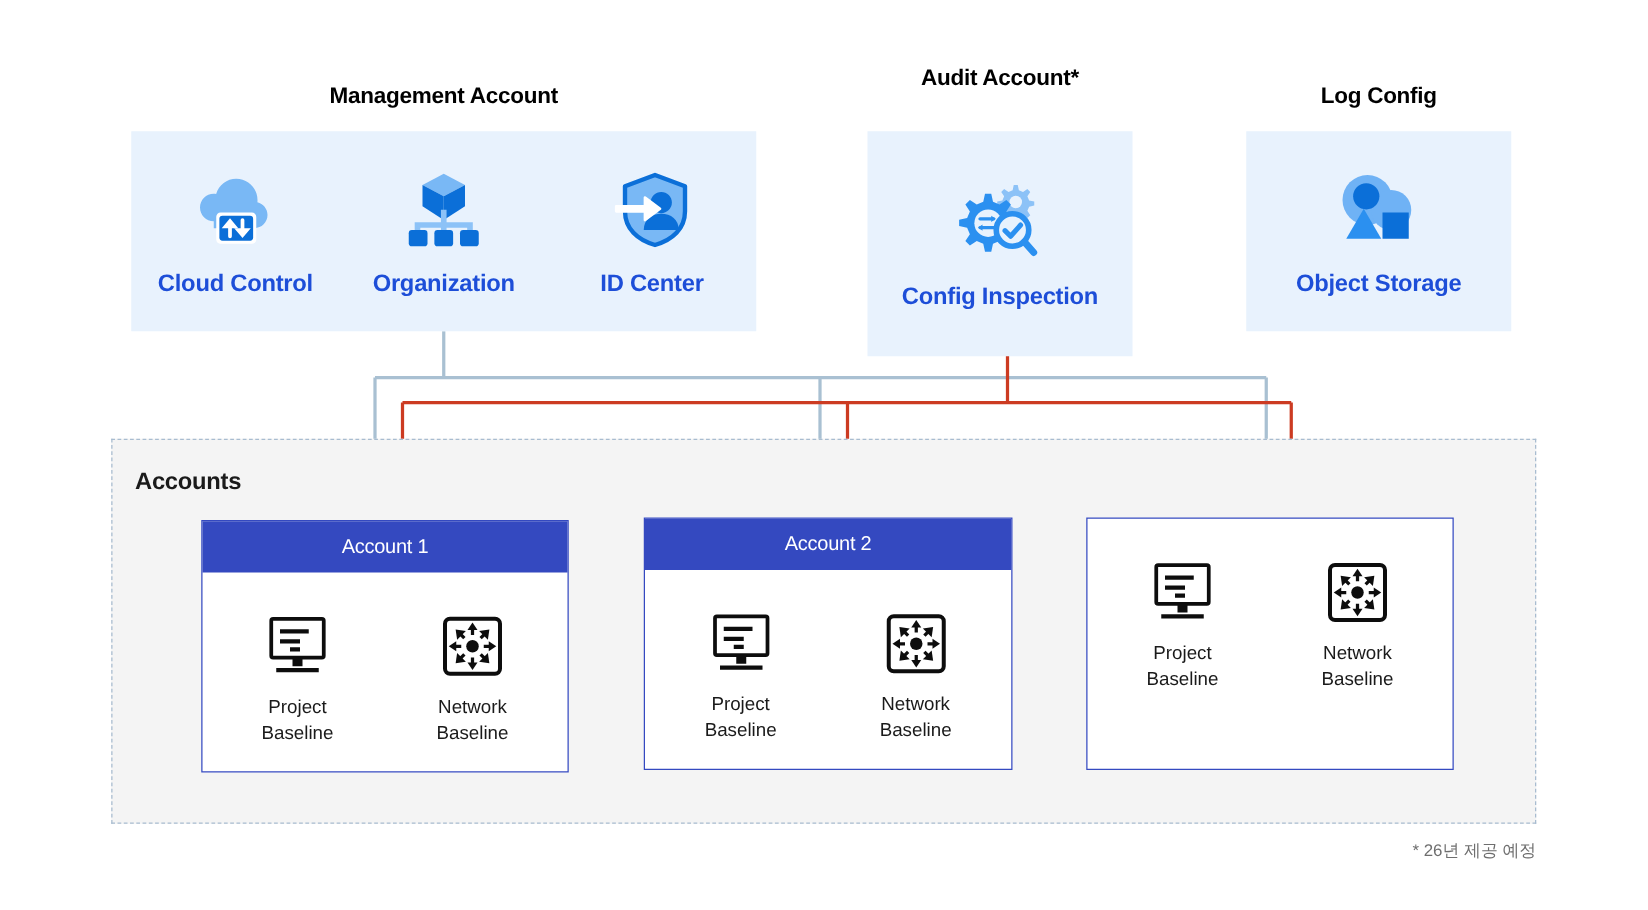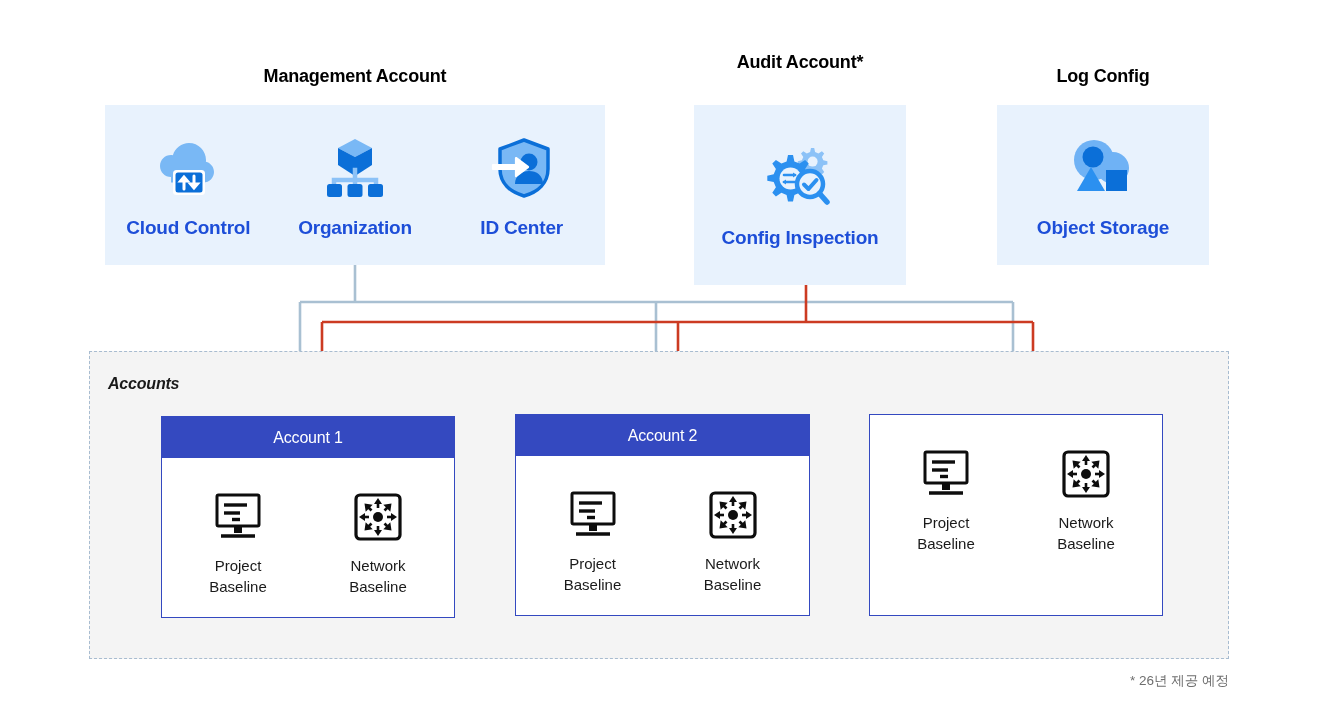--- a/index.html
+++ b/index.html
@@ -63,25 +63,24 @@
 
   
   .accounts-area {
     position: absolute;
     border: 1.5px dashed #a8bcd0;
     background: #f4f4f4;
     box-sizing: border-box;
   }
   .accounts-title {
     position: absolute;
-    font-size: 16px;
+    font-size: 19px;
     font-weight: bold;
     color: #1a1a1a;
     letter-spacing: -0.2px;
-    font-style: italic;
   }
 
   
   .account-card {
     position: absolute;
     box-sizing: border-box;
     border: 1.5px solid #3449c0;
     background: #ffffff;
   }
   .account-header {

